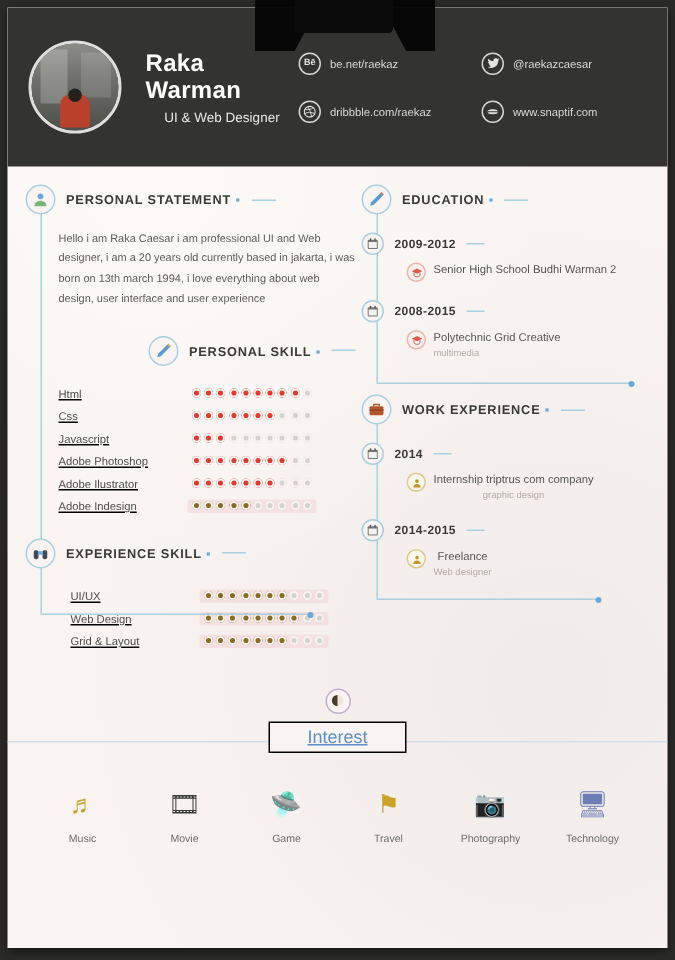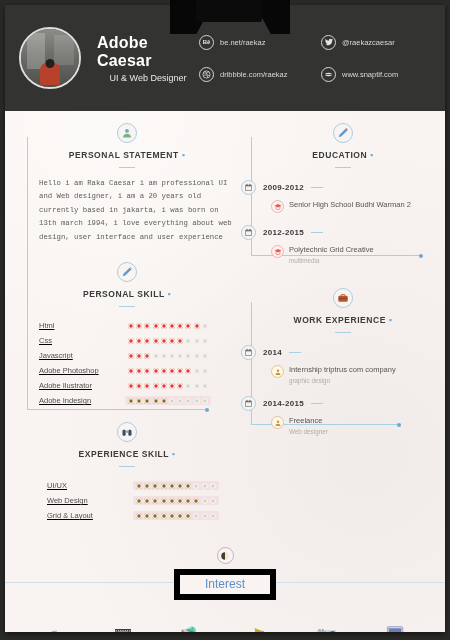--- a/index.html
+++ b/index.html
@@ -96,33 +96,33 @@
     background:#a9cfe0;
   }
   .tl-foot{
     position:absolute; left:10px; width:180px; height:1px; background:#a9cfe0;
   }
   .tl-foot:after{
     content:""; position:absolute; right:-2px; top:-1.5px;
     width:4px; height:4px; border-radius:50%; background:#6aa9d8;
   }
 
-  .sec-head{ display:flex; align-items:center; gap:7px; position:relative; margin-left:-22px;flex-direction:column; }
+  .sec-head{ display:flex; align-items:center; gap:7px; position:relative; margin-left:-22px; }
   .sec-icon{
     width:20px; height:20px; border-radius:50%; background:#f9f4f1;
     border:1.2px solid #a9cfe0; display:flex; align-items:center;
     justify-content:center; flex:none; font-size:10px; line-height:1;
   }
   .sec-title{
     font-size:8.5px; font-weight:bold; letter-spacing:.55px; color:#3a3a38;
   }
   .sec-title .dot{ color:#6aa9d8; }
   .sec-dash{ width:16px; height:1px; background:#a9cfe0; }
 
-  .stmt{ margin-top:9px;font-family:Liberation Mono, monospace; }
+  .stmt{ margin-top:9px; }
   .stmt p{ font-size:7.3px; line-height:1.85; color:#5d5d5a; }
 
   
   .skills{ margin-top:11px; }
   .skill-row{ display:flex; align-items:center; height:15px;text-decoration:underline; }
   .skill-name{ width:86px; font-size:7.5px; color:#4e4e4b; }
   .dots{ display:flex; gap:2.2px; padding:1.5px 3px; border-radius:2px; }
   .dots.tint{ background:rgba(243,203,208,.45); }
   .dot-f, .dot-e{
     width:6px; height:6px; border-radius:50%;
@@ -153,22 +153,22 @@
 
   
   .interest-wrap{ position:relative; margin-top:24px; text-align:center; z-index:2; }
   .int-circle{
     width:17px; height:17px; border-radius:50%; margin:0 auto;
     border:1.2px solid #bfb0cf; background:#f9f4f1;
     display:flex; align-items:center; justify-content:center; font-size:8px;
   }
   .int-box{
     display:inline-block; margin-top:5px; padding:2px 25px 3px;
-    border:6px solid #000000; background:#f9f4f1;
-    font-size:12px; color:#5b8fc9; position:relative; z-index:2;
+    border:1px solid #000000; background:#f9f4f1;
+    font-size:12px; color:#5b8fc9; position:relative; z-index:2;text-decoration:underline;
   }
   .int-rule{
     position:absolute; left:0; right:0; top:35px; height:1px; background:#cfe0ea; z-index:1;
   }
   .interests{
     display:flex; justify-content:center; gap:16px; margin-top:24px;
     position:relative; z-index:2;
   }
   .int-item{ width:52px; text-align:center; }
   .int-ico{ height:22px; display:flex; align-items:center; justify-content:center; font-size:17px; }
@@ -184,21 +184,21 @@
 
   <div class="header">
     <div class="avatar">
       <div class="ph"></div>
         <div class="wall"></div>
         <div class="wall2"></div>
       <div class="person"></div>
         <div class="head"></div>
     </div>
     <div class="name-block">
-      <div class="name">Adobe Caesar</div>
+      <div class="name">Raka Warman</div>
       <div class="role">UI &amp; Web Designer</div>
     </div>
     <div class="socials">
       <div class="social">
         <span class="sicon">Bē</span>
         <span class="stext">be.net/raekaz</span>
       </div>
       <div class="social">
         <span class="sicon">
           <svg width="8" height="8" viewBox="0 0 16 16">
@@ -457,40 +457,40 @@
             <div class="entry">
               <div class="entry-head">
                 <span class="mini-icon">
                   <svg width="9" height="9" viewBox="0 0 16 16">
                     <rect x="2" y="3.2" width="12" height="11" rx="1.3" fill="#7a7a78"></rect>
                     <rect x="3.2" y="6" width="9.6" height="7" fill="#f2f2f0"></rect>
                     <rect x="4.5" y="1.6" width="1.6" height="3" fill="#555"></rect>
                     <rect x="9.9" y="1.6" width="1.6" height="3" fill="#555"></rect>
                   </svg>
                 </span>
-                <span class="entry-year">2012-2015</span>
+                <span class="entry-year">2008-2015</span>
                 <span class="entry-dash"></span>
               </div>
               <div class="entry-body">
                 <span class="entry-bullet">
                   <svg width="8" height="8" viewBox="0 0 16 16">
                     <path d="M8 2 15 5.5 8 9 1 5.5z" fill="#e05c4b"></path>
                     <path d="M4 7.5v3.2c0 1.4 1.8 2.4 4 2.4s4-1 4-2.4V7.5" fill="none" stroke="#e05c4b" stroke-width="1.3"></path>
                   </svg>
                 </span>
                 <div>
                   <div class="entry-title">Polytechnic Grid Creative</div>
                   <div class="entry-sub">multimedia</div>
                 </div>
               </div>
             </div>
           </div>
       </div>
 
-      <div class="tl" style="margin-top:24px;">
+      <div class="tl" style="margin-top:24px;text-align:center;">
         <div class="tl-line" style="bottom:auto;height:122px;"></div>
         <div class="tl-foot" style="top:136px;width:148px;"></div>
 
         <div class="sec-head">
           <span class="sec-icon">
             <svg width="12" height="12" viewBox="0 0 16 16">
                 <rect x="1.8" y="5" width="12.4" height="8" rx="1.2" fill="#b4562c"></rect>
                 <path d="M5.6 5V3.6h4.8V5" fill="none" stroke="#b4562c" stroke-width="1.3"></path>
                 <rect x="1.8" y="8" width="12.4" height="1.2" fill="#8e3f1f"></rect>
               </svg>

